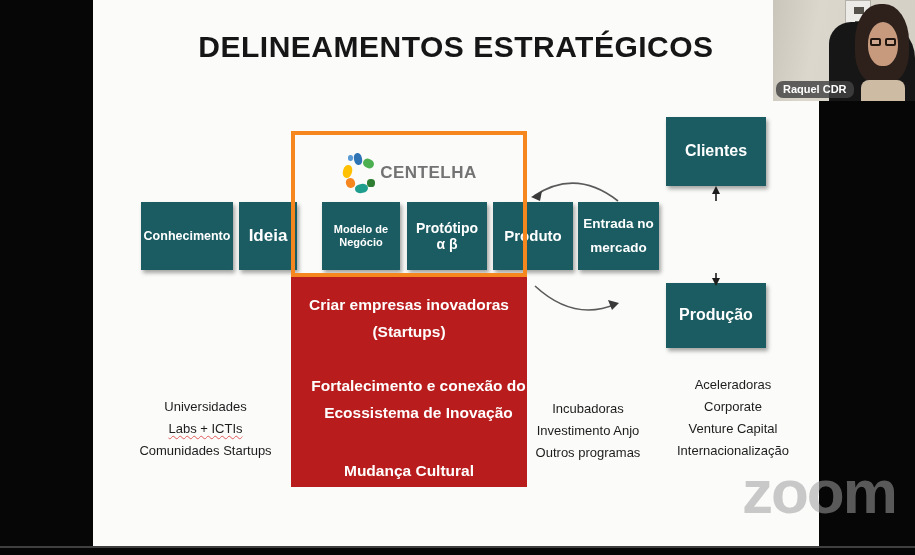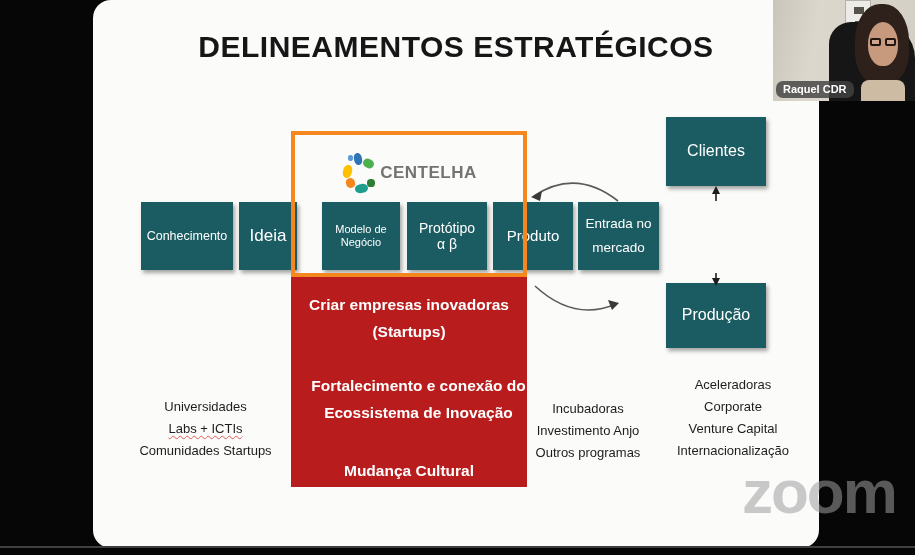--- a/index.html
+++ b/index.html
@@ -5,32 +5,32 @@
   * { margin:0; padding:0; box-sizing:border-box; }
   html,body { background:#000; }
   body { font-family:"Liberation Sans", sans-serif; }
   #stage {
     position:relative; width:915px; height:555px;
     background:#060606; overflow:hidden;
   }
   
   .slide {
     position:absolute; left:93px; top:0; width:726px; height:548px;
-    background:#fbfbfa; z-index:1;border-radius:18px;
+    background:#fbfbfa; z-index:1;
   }
   .slide-title {
     position:absolute; left:0; right:0; top:30px;
     text-align:center; font-size:30px; font-weight:800;
     letter-spacing:0.5px; color:#161616;
   }
   
   .tbox {
     position:absolute; background:#1b5c62; color:#fff;
     display:flex; flex-direction:column; align-items:center; justify-content:center;
-    text-align:right; font-weight:normal; line-height:1.15;
+    text-align:right; font-weight:bold; line-height:1.15;
     box-shadow:2px 3px 4px rgba(0,0,0,0.35); z-index:2;
   }
   .row { top:202px; height:68px; }
   .b-conhecimento { left:48px;  width:92px; font-size:12.5px; }
   .b-ideia        { left:146px; width:58px; font-size:17px; }
   .b-modelo       { left:229px; width:78px; font-size:11px; }
   .b-prototipo    { left:314px; width:80px; font-size:14px; }
   .b-produto      { left:400px; width:80px; font-size:15px; }
   .b-entrada      { left:485px; width:81px; font-size:13.5px;gap:8px; }
   .col { left:573px; width:100px; }

